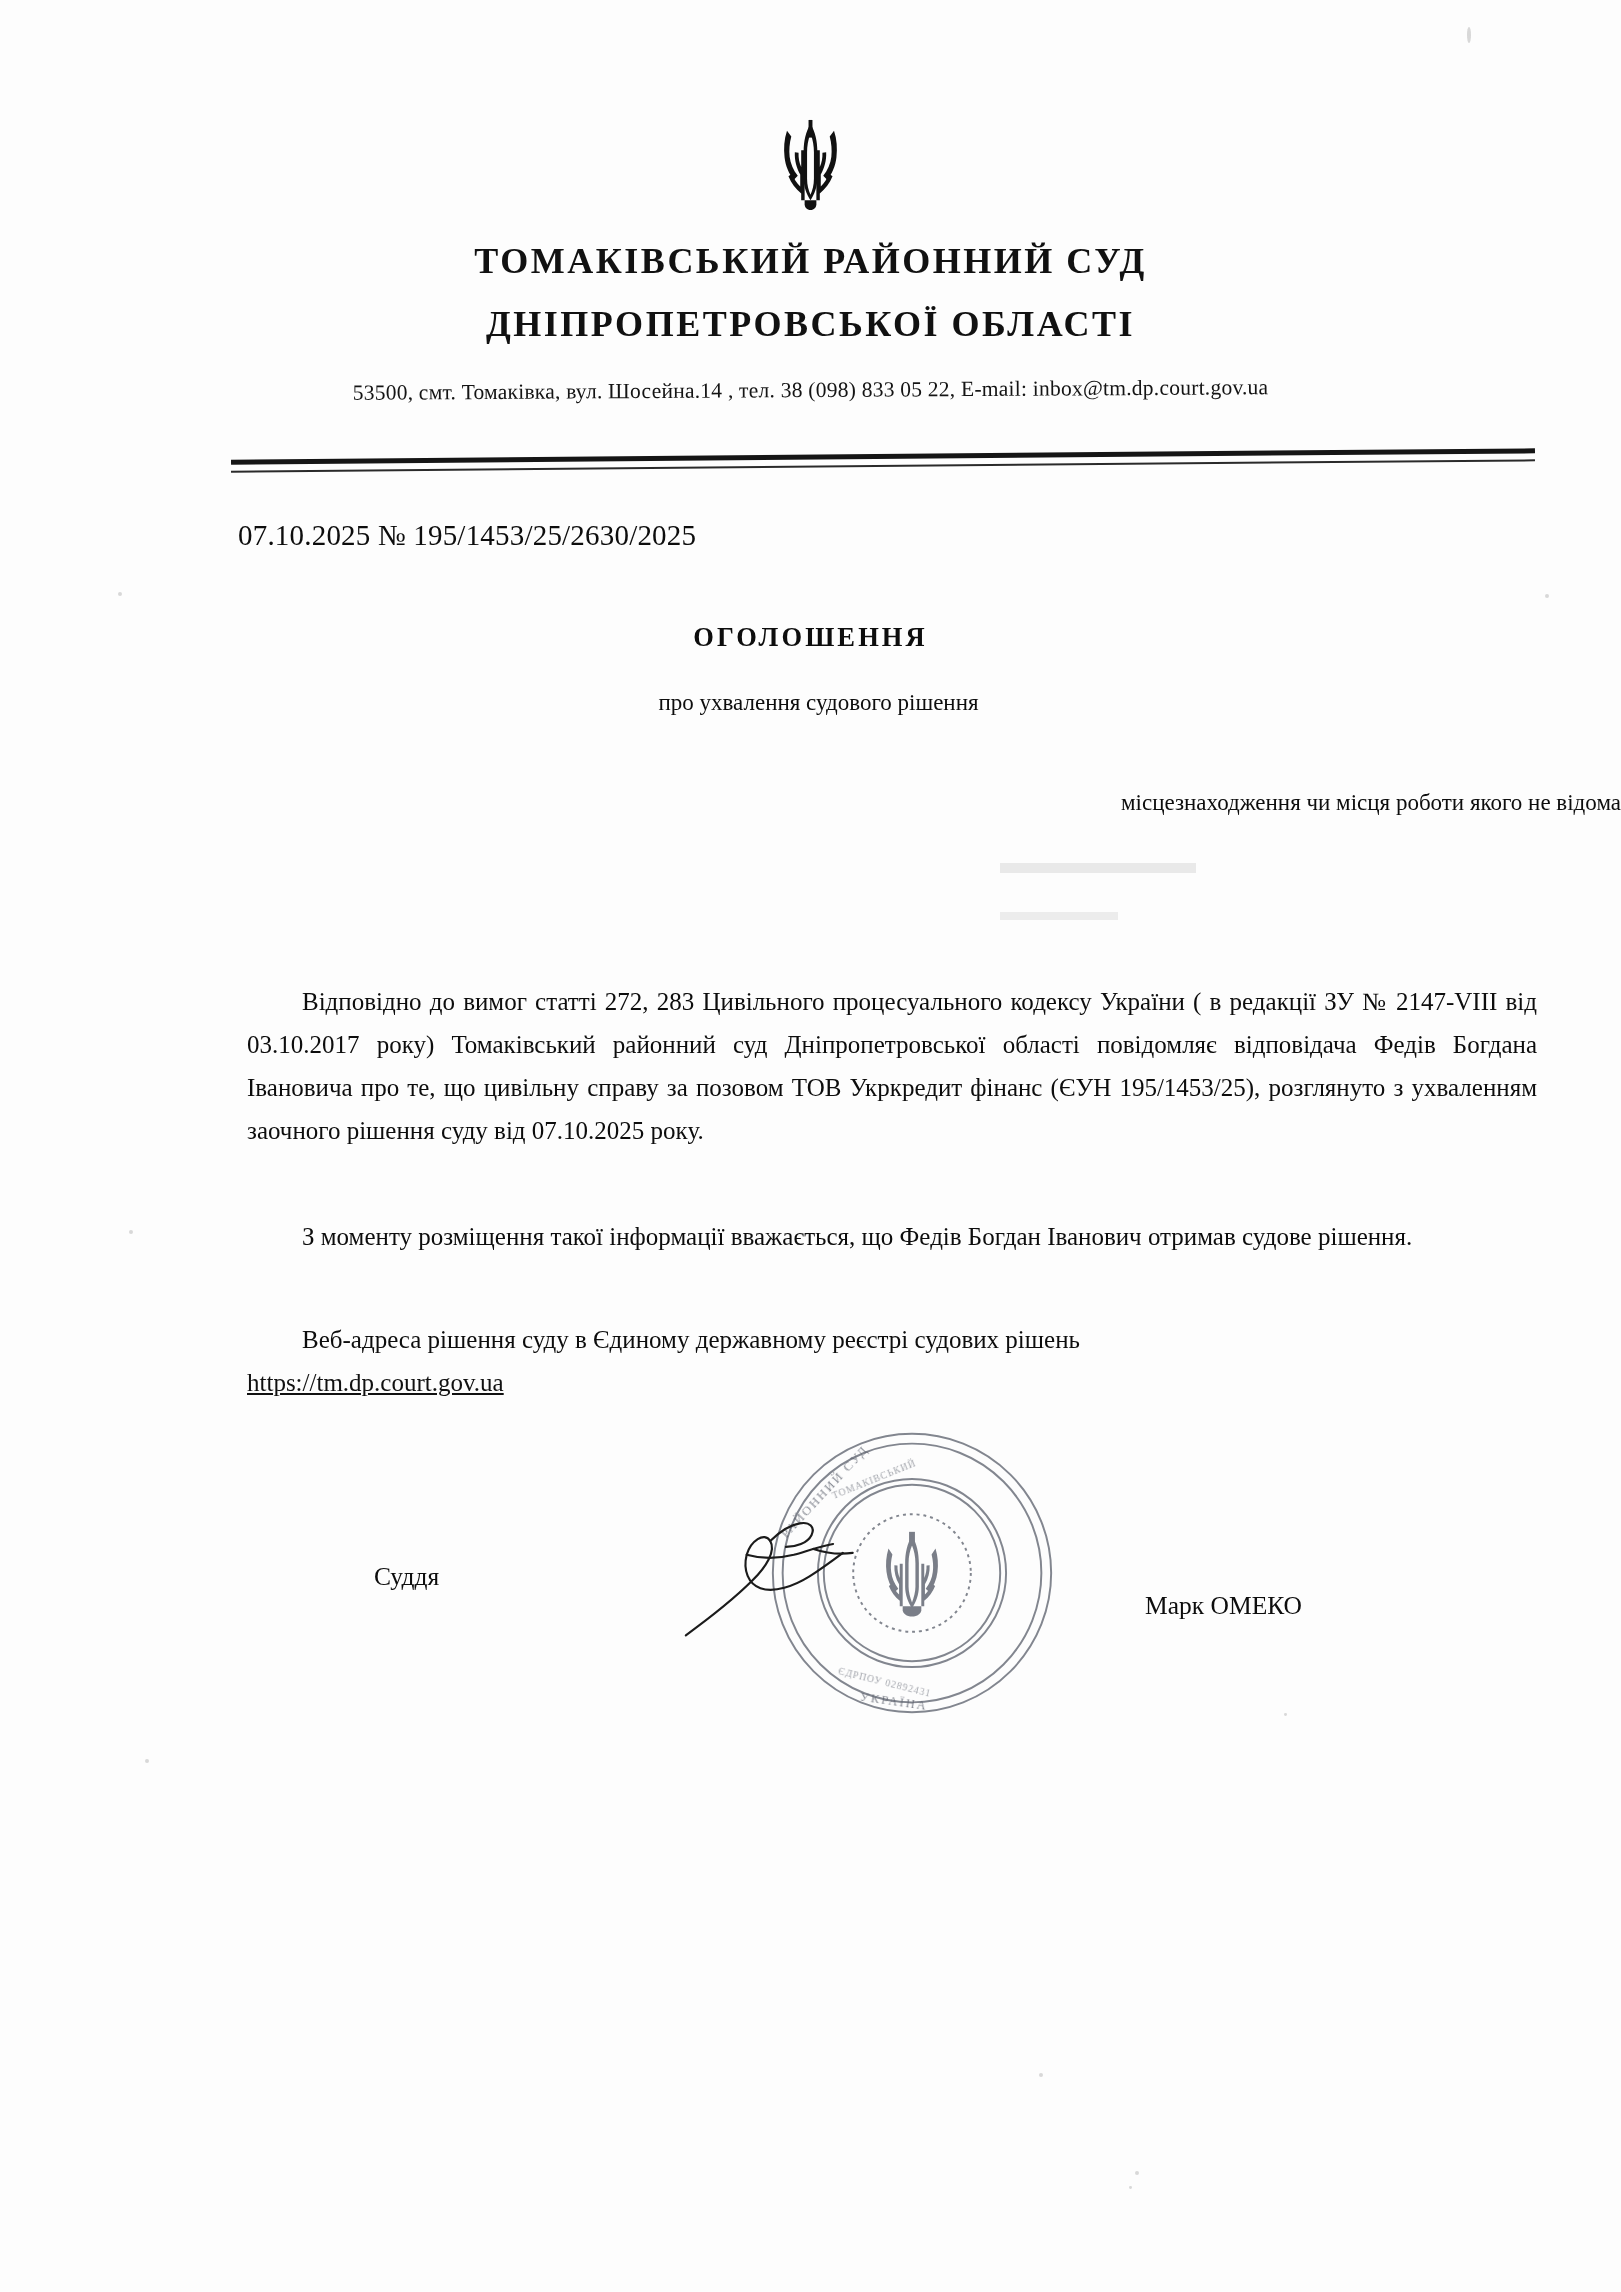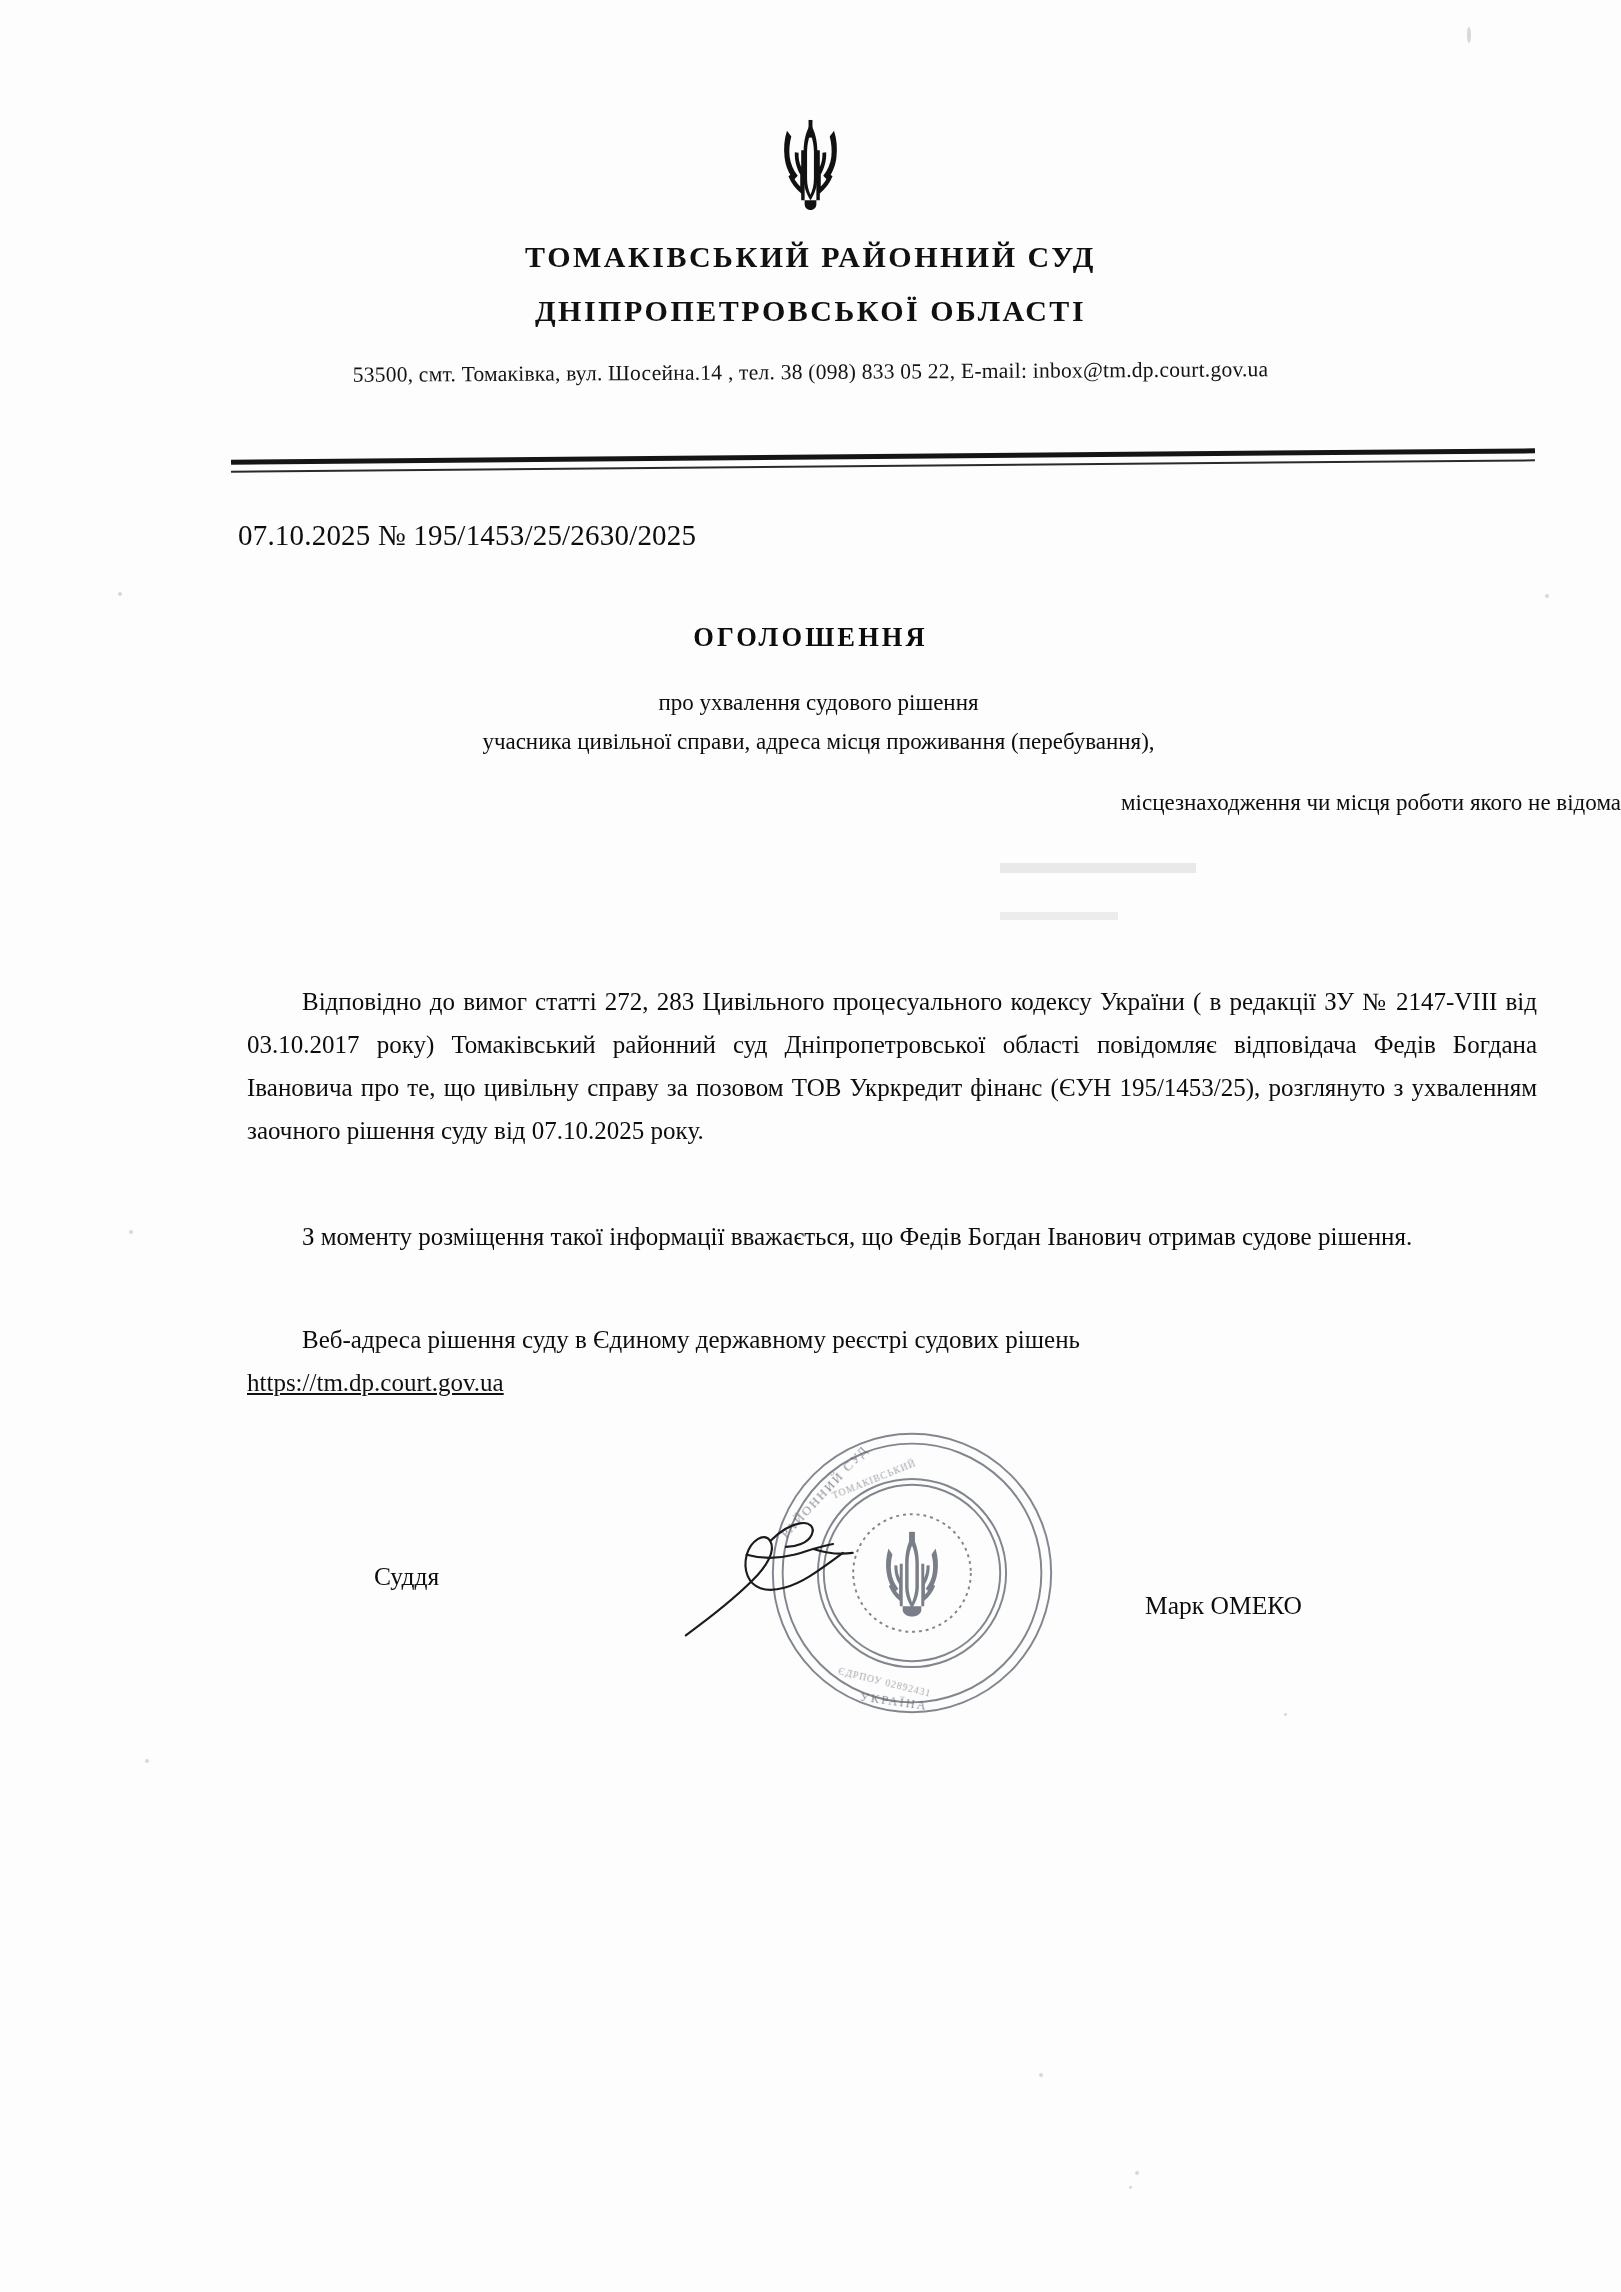--- a/index.html
+++ b/index.html
@@ -40,21 +40,21 @@
     text-align: center;
   }
   .emblem {
     display: block;
     margin: 0 auto 21.6px auto;
     width: 69px;
     height: 94px;
   }
   .court-line {
     font-family: "Liberation Serif", serif;
-    font-size: 30px;
+    font-size: 36px;
     letter-spacing: 2.5px;
     font-weight: 700;
     line-height: 1.55;
     color: #111;
   }
   .court-line.second {
     margin-top: 7.8px;
   }
   .contacts {
     margin-top: 25.5px;
@@ -217,21 +217,20 @@
     <div class="contacts">53500, смт. Томаківка, вул. Шосейна.14 , тел. 38 (098) 833 05 22, E-mail: inbox@tm.dp.court.gov.ua</div>
   </div>
 
   <div class="rule"></div>
   <div class="rule thin"></div>
 
   <div class="refline">07.10.2025 № 195/1453/25/2630/2025</div>
 
   <div class="doc-title">ОГОЛОШЕННЯ</div>
   <div class="subtitle l1">про ухвалення судового рішення</div>
-  <div class="subtitle l2">учасника цивільної справи, адреса місця проживання (перебування),</div>
   <div class="subtitle l3">місцезнаходження чи місця роботи якого не відома</div>
 
   <div class="body-text p1"><span class="indent"></span><span>Відповідно до вимог статті 272, 283 Цивільного процесуального кодексу України ( в редакції ЗУ № 2147-VIII від 03.10.2017 року) Томаківський районний суд Дніпропетровської області повідомляє відповідача Федів Богдана Івановича про те, що цивільну справу за позовом ТОВ Укркредит фінанс (ЄУН 195/1453/25), розглянуто з ухваленням заочного рішення суду від 07.10.2025 року.</span></div>
 
   <div class="body-text p2"><span class="indent"></span><span>З моменту розміщення такої інформації вважається, що Федів Богдан Іванович отримав судове рішення.</span></div>
 
   <div class="body-text p3"><span class="indent"></span><span>Веб-адреса рішення суду в Єдиному державному реєстрі судових рішень</span><br><span class="link">https://tm.dp.court.gov.ua</span></div>
 
   <div class="stamp">
     <svg viewBox="0 0 300 300" aria-hidden="true">

